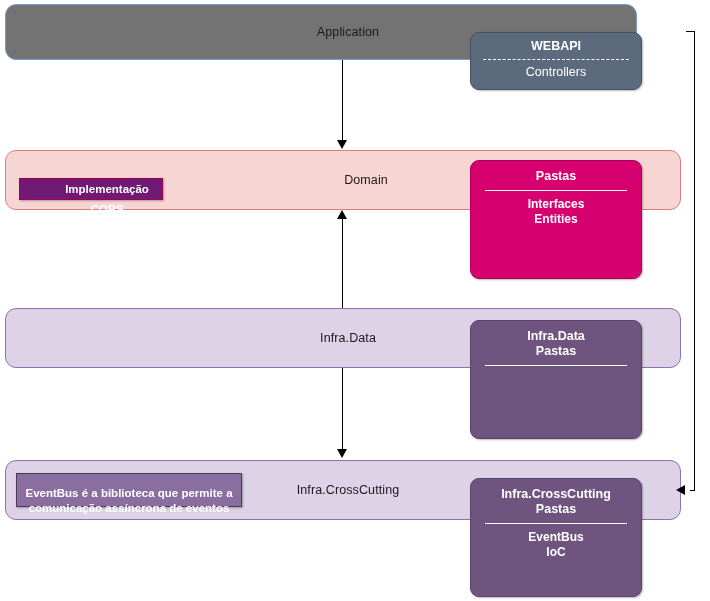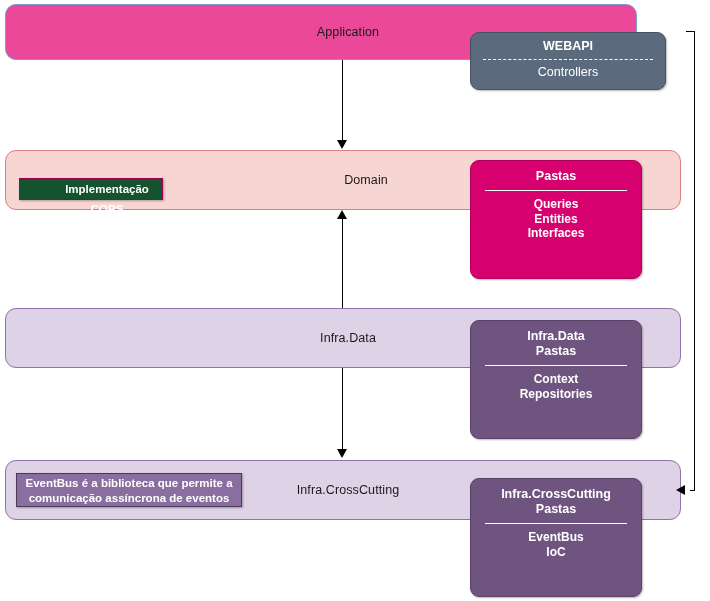--- a/index.html
+++ b/index.html
@@ -32,21 +32,21 @@
   }
   .band-label {
     font-size: 12.5px;
     color: #1a1a1a;
     letter-spacing: 0.1px;
     white-space: nowrap;
   }
 
   .band-application {
     left: 5px;  top: 4px;   width: 632px; height: 56px;
-    background: #ec4899;
+    background: #737373;
     border-color: #7a9bcd;
   }
   .band-domain {
     left: 5px;  top: 150px; width: 676px; height: 60px;
     background: #f7d5d3;
     border-color: #d9807e;
   }
   .band-infradata {
     left: 5px;  top: 308px; width: 676px; height: 60px;
     background: #ded2e6;
@@ -87,21 +87,21 @@
     margin: 6px 4px 6px 4px;
   }
   .card-items {
     font-weight: bold;
     font-size: 12px;
     line-height: 14.5px;
   }
   .card-items div { white-space: nowrap; }
 
   .card-webapi {
-    left: 470px; top: 32px; width: 196px; height: 58px;
+    left: 470px; top: 32px; width: 172px; height: 58px;
     background: #5b6b7d;
     border: 1px solid #46535f;
     padding-top: 6px;
   }
   .card-webapi .card-divider { margin: 5px 2px; border-top-style: dashed; }
   .card-webapi .card-items { font-weight: normal; font-size: 12.5px; }
 
   .card-pastas {
     left: 470px; top: 160px; width: 172px; height: 119px;
     background: #d6006e;
@@ -122,33 +122,33 @@
   .badge {
     position: absolute;
     box-sizing: border-box;
     color: #ffffff;
     font-weight: bold;
     text-align: center;
     box-shadow: 1px 1px 2px rgba(0,0,0,0.3);
   }
   .badge-cqrs {
     left: 19px; top: 178px; width: 144px; height: 22px;
-    background: #14532d;
+    background: #701a75;
     border: 1px solid #9e0052;
     font-size: 11.5px;
     line-height: 20px;
     padding-left: 32px;
   }
   .badge-eventbus {
     left: 16px; top: 473px; width: 226px; height: 34px;
     background: #8a6ea0;
     border: 1.5px solid #4a3a59;
     font-size: 11.5px;
     line-height: 15px;
-    padding-top: 2px;
+    padding-top: 12px;
   }
 
   
   .vline {
     position: absolute;
     width: 0;
     border-left: 1.4px solid #000000;
   }
   .hline {
     position: absolute;
@@ -216,34 +216,29 @@
     <div class="card-divider"></div>
     <div class="card-items">
       <div>Controllers</div>
     </div>
   </div>
 
   <div class="card card-pastas">
     <div class="card-title">Pastas</div>
     <div class="card-divider"></div>
     <div class="card-items">
-      <div>Queries</div>
+      <div>Interfaces</div>
       <div>Entities</div>
-      <div>Interfaces</div>
     </div>
   </div>
 
   <div class="card card-infradata">
     <div class="card-title">Infra.Data
 Pastas</div>
     <div class="card-divider"></div>
-    <div class="card-items">
-      <div>Context</div>
-      <div>Repositories</div>
-    </div>
   </div>
 
   <div class="card card-crosscutting">
     <div class="card-title">Infra.CrossCutting
 Pastas</div>
     <div class="card-divider"></div>
     <div class="card-items">
       <div>EventBus</div>
       <div>IoC</div>
     </div>

